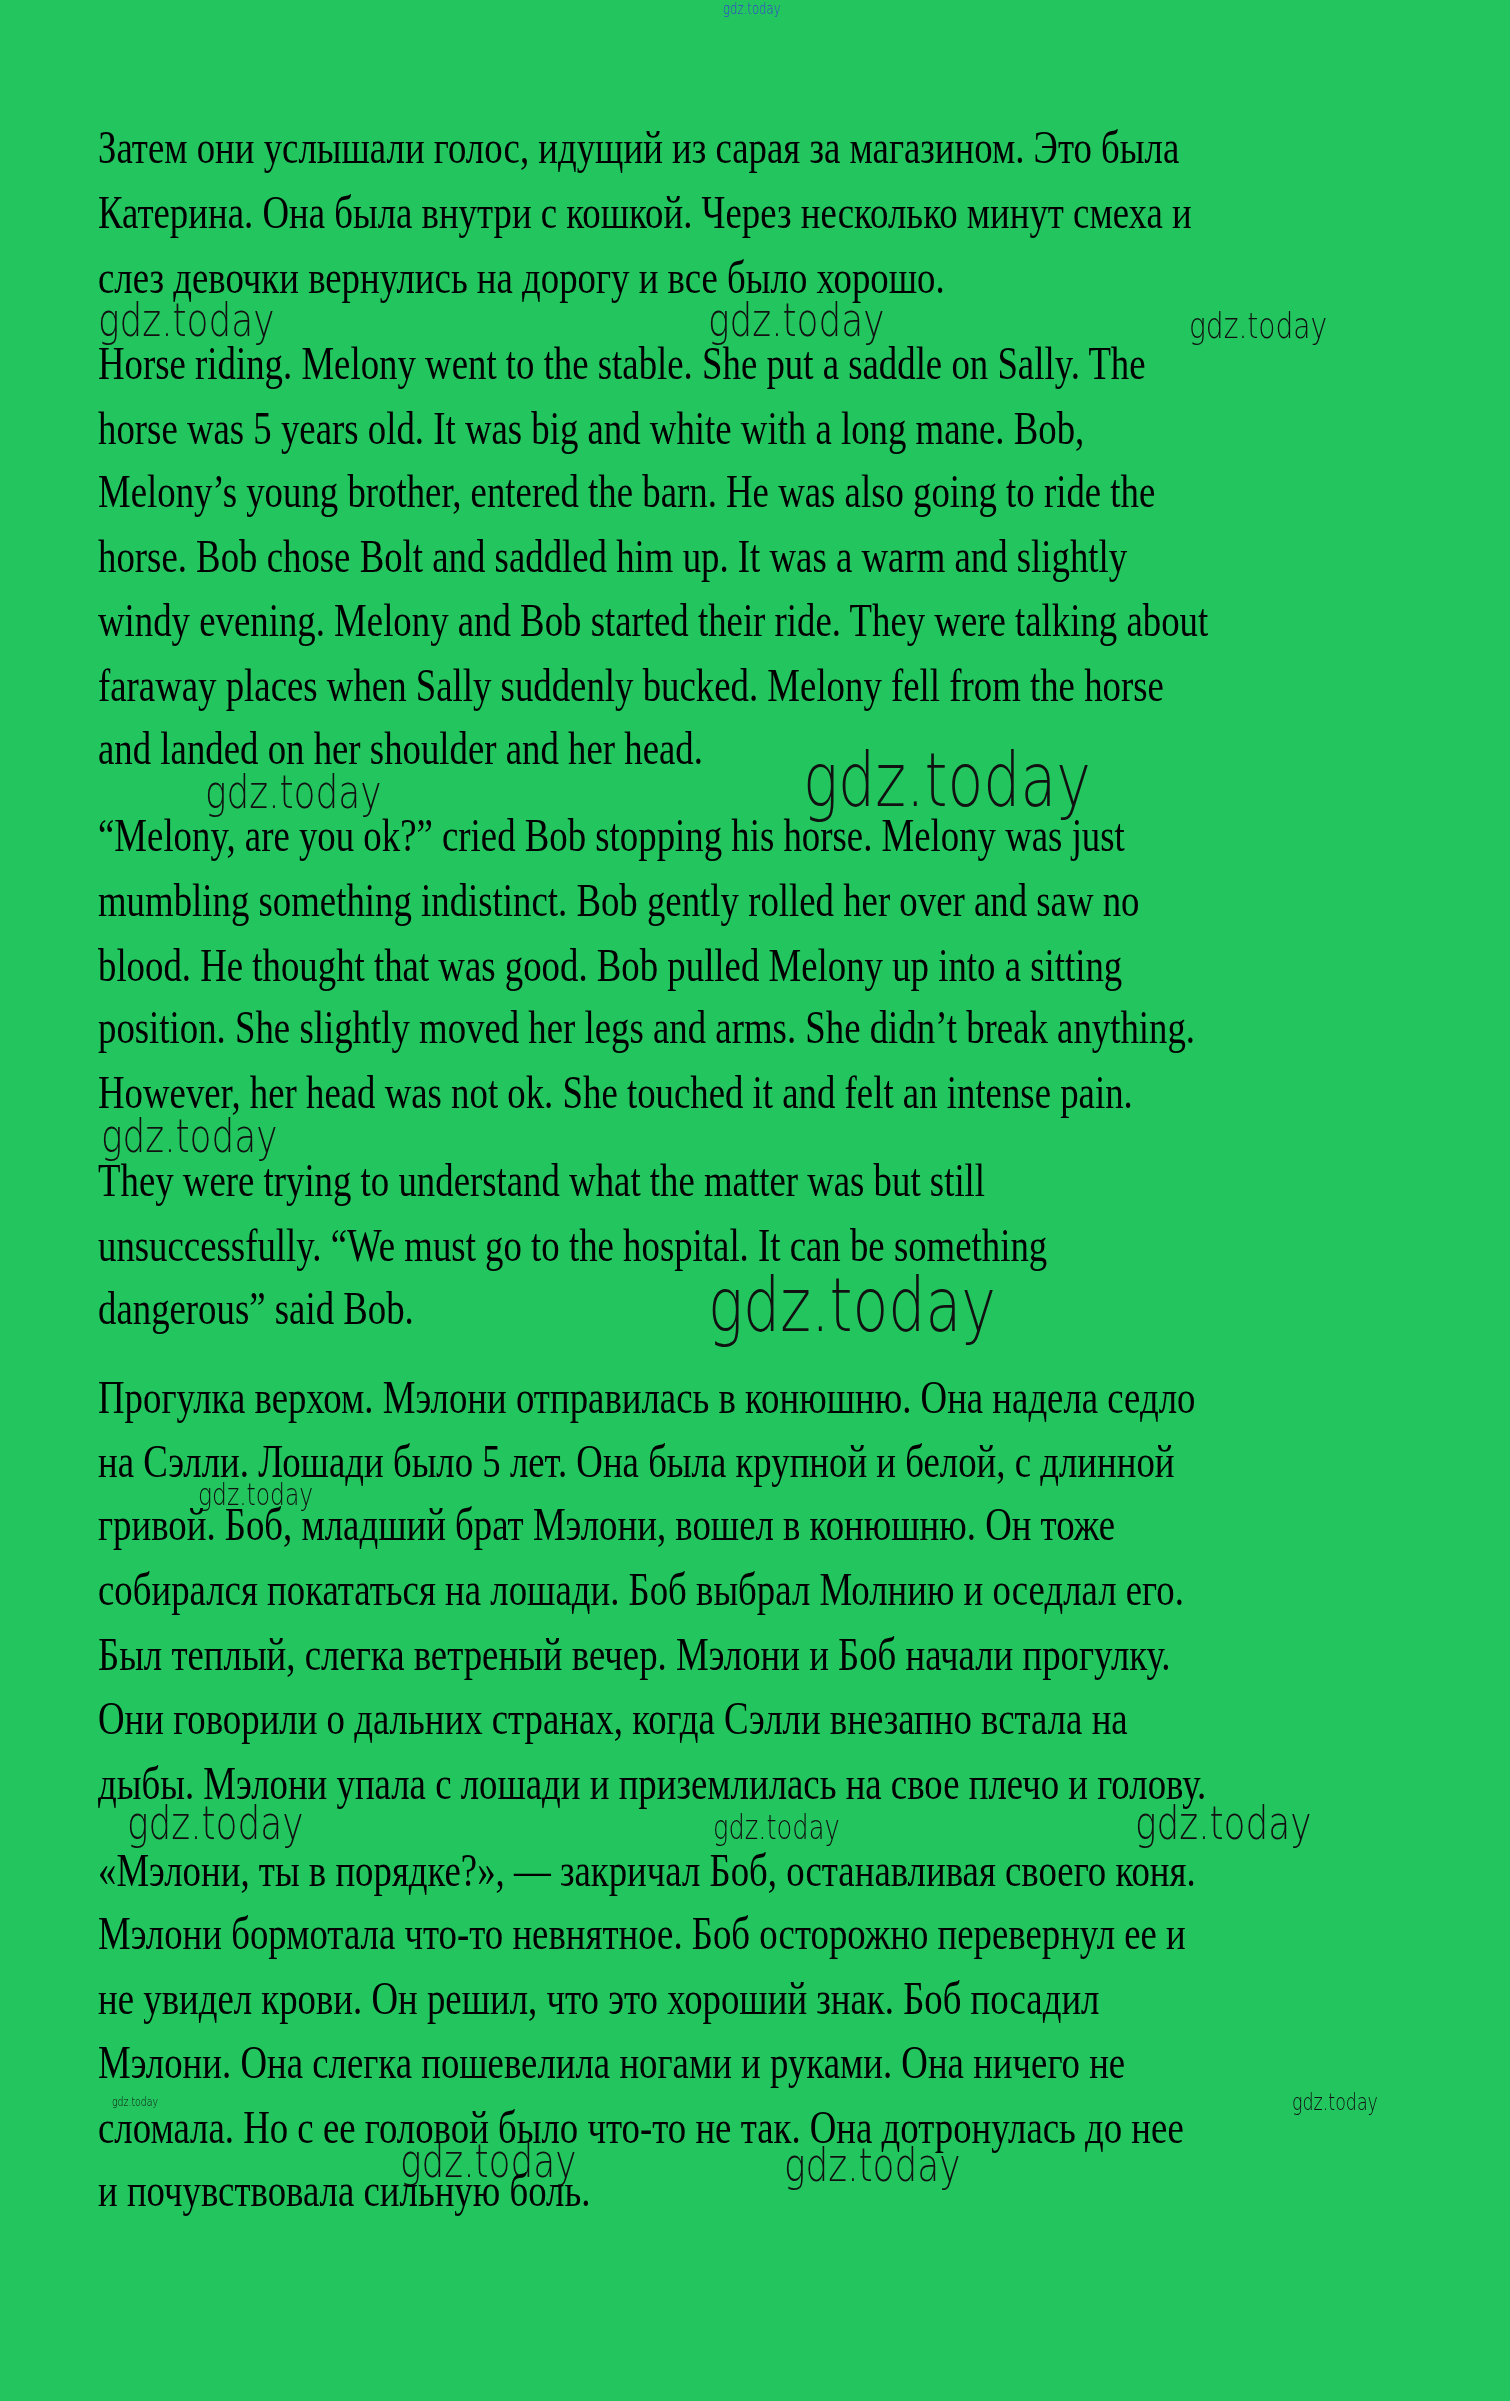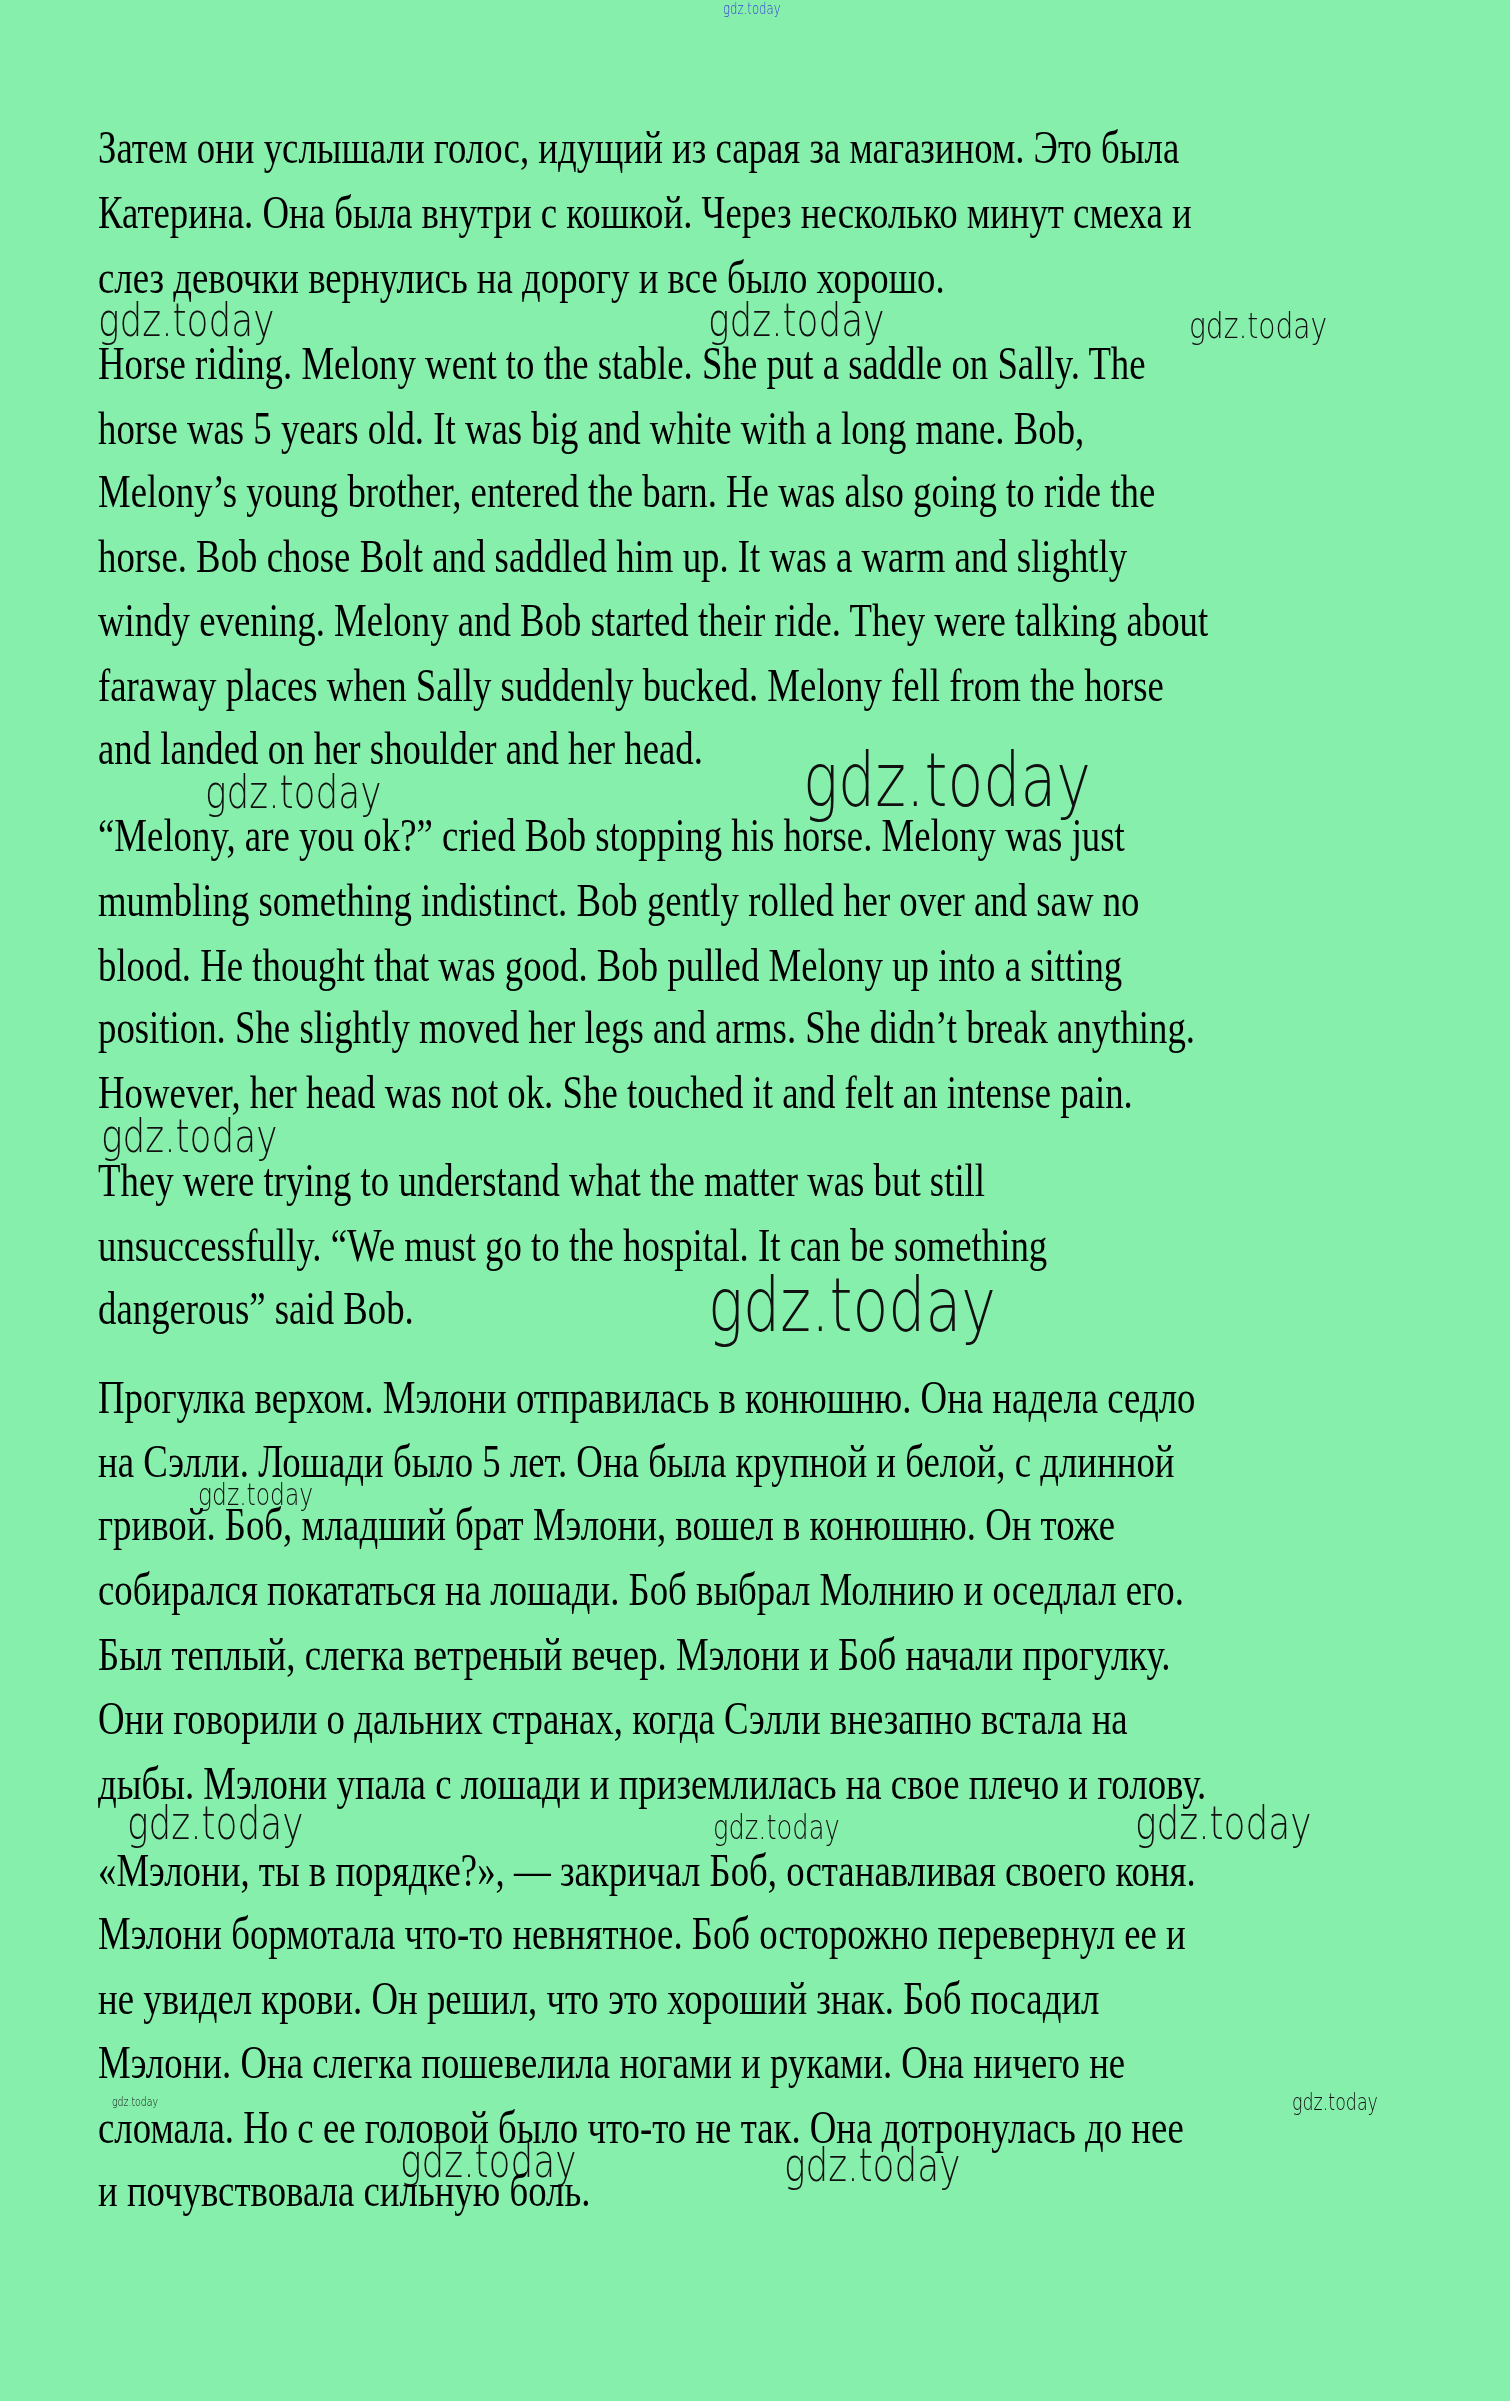--- a/index.html
+++ b/index.html
@@ -1,16 +1,16 @@
 <!DOCTYPE html>
 <html style="font-size:12px"><head>
 <meta charset="utf-8">
 <style>
   html,body{margin:0;padding:0;background:#fff;}
-  #page{position:relative;width:1510px;height:2401px;background:#86efac;overflow:hidden;}
+  #page{position:relative;width:1510px;height:2401px;background:#22c55e;overflow:hidden;}
   .line{position:absolute;left:98px;font-family:"Liberation Serif","DejaVu Serif",serif;font-size:46px;line-height:46px;color:#000;white-space:nowrap;transform-origin:0 50%;transform:scaleX(0.80);}
   .wm{position:absolute;font-family:"DejaVu Sans","Liberation Sans",sans-serif;font-weight:200;color:#111;white-space:nowrap;transform-origin:0 50%;transform:scaleX(0.78);line-height:1;}
   .wm-top{color:#3b3bd6;}
 </style>
 </head>
 <body>
 
 <div id="page">
 
   <div class="wm wm-top" style="left:723px;top:1.5px;font-size:15px;">gdz.today</div>

